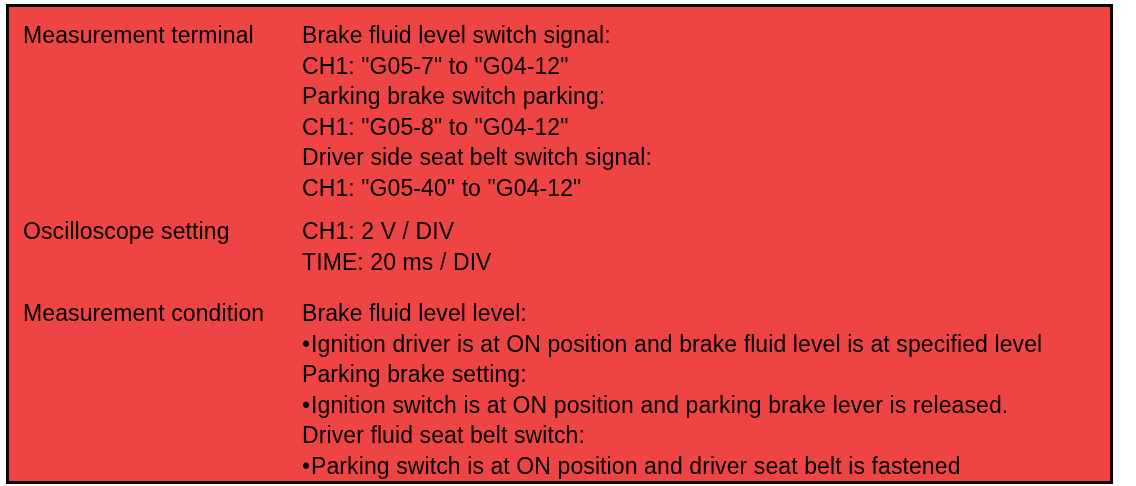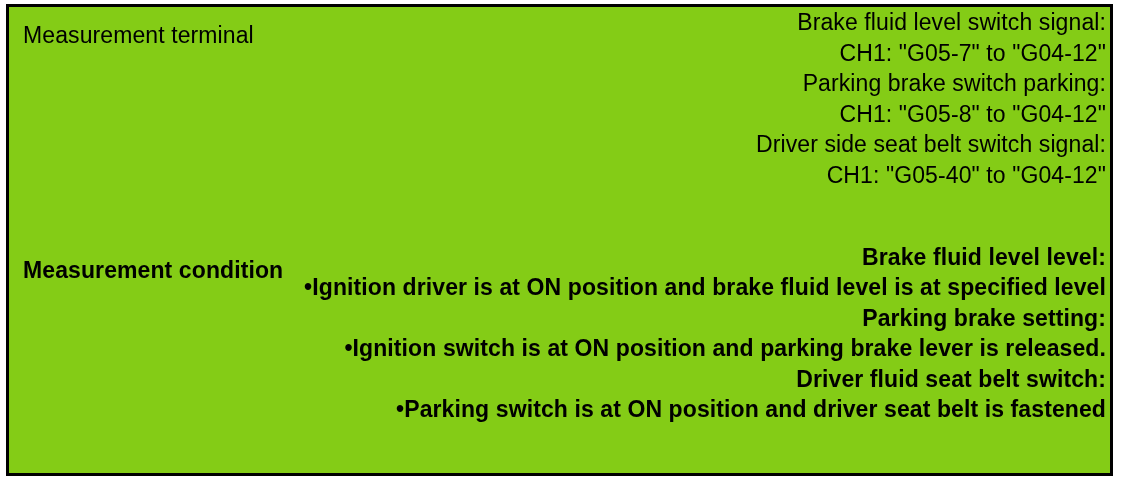--- a/index.html
+++ b/index.html
@@ -24,43 +24,42 @@
     box-sizing: border-box;
     border: 3px solid #000000;
     border-collapse: collapse;
     table-layout: fixed;
   }
 
   #spec-table td {
     border: 0;
     padding: 0;
     vertical-align: top;
-    background: #84cc16;
+    background: #ef4444;
   }
 
   
   td.label-cell {
     width: 283px;
     border-right: 3px solid #000000;
   }
   td.value-cell {
     width: 818px;
   }
 
   
   tr.row-divider-above > td {
     border-top: 3px solid #000000;
   }
 
   .label-inner {
     padding: 13px 6px 0 14px;
   }
   .value-inner {
-    padding: 0 4px 0 10px;
-    text-align: right;
+    padding: 13px 4px 0 10px;
   }
 
   .line {
     font-size: 23px;
     line-height: 30.5px;
     white-space: nowrap;
     letter-spacing: 0.1px;
   }
 
   .label-text {
@@ -77,21 +76,21 @@
     display: inline-block;
     width: 9px;
     font-size: 23px;
     line-height: 30.5px;
     vertical-align: baseline;
   }
 
   
   tr.row-terminal { height: 195px; }
   tr.row-scope    { height: 82px; }
-  tr.row-condition{ height: 192px; font-weight: bold; }
+  tr.row-condition{ height: 192px; }
 </style>
 </head>
 <body>
 
 <table id="spec-table">
   <tbody>
 
     <tr class="row-terminal">
       <td class="label-cell">
         <div class="label-inner">
@@ -103,20 +102,33 @@
           <div class="line">Brake fluid level switch signal:</div>
           <div class="line">CH1: "G05-7" to "G04-12"</div>
           <div class="line">Parking brake switch parking:</div>
           <div class="line">CH1: "G05-8" to "G04-12"</div>
           <div class="line">Driver side seat belt switch signal:</div>
           <div class="line">CH1: "G05-40" to "G04-12"</div>
         </div>
       </td>
     </tr>
 
+    <tr class="row-scope row-divider-above">
+      <td class="label-cell">
+        <div class="label-inner">
+          <div class="label-text">Oscilloscope setting</div>
+        </div>
+      </td>
+      <td class="value-cell">
+        <div class="value-inner">
+          <div class="line">CH1: 2 V / DIV</div>
+          <div class="line">TIME: 20 ms / DIV</div>
+        </div>
+      </td>
+    </tr>
 
     <tr class="row-condition row-divider-above">
       <td class="label-cell">
         <div class="label-inner">
           <div class="label-text">Measurement condition</div>
         </div>
       </td>
       <td class="value-cell">
         <div class="value-inner">
           <div class="line">Brake fluid level level:</div>

